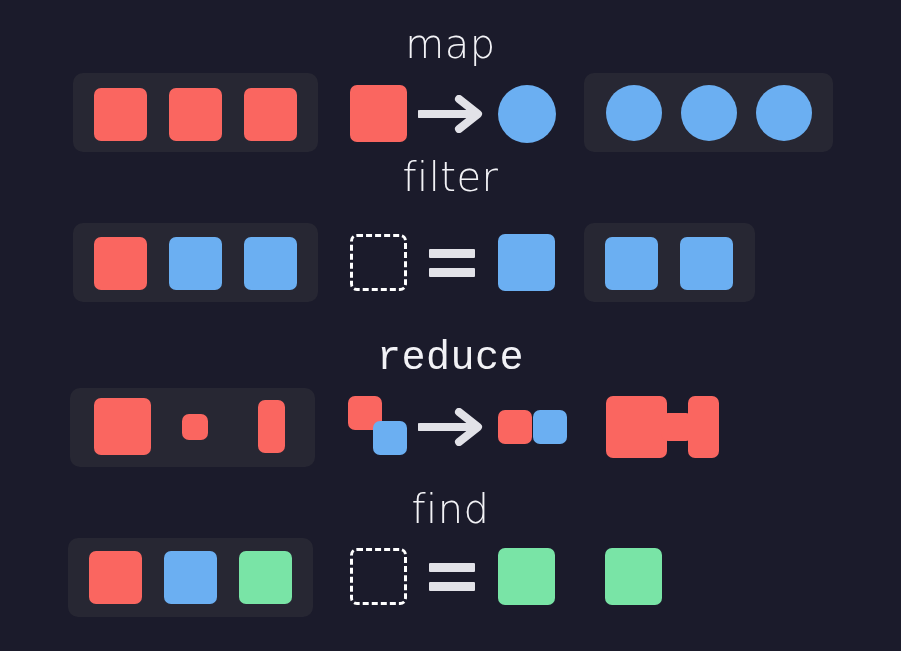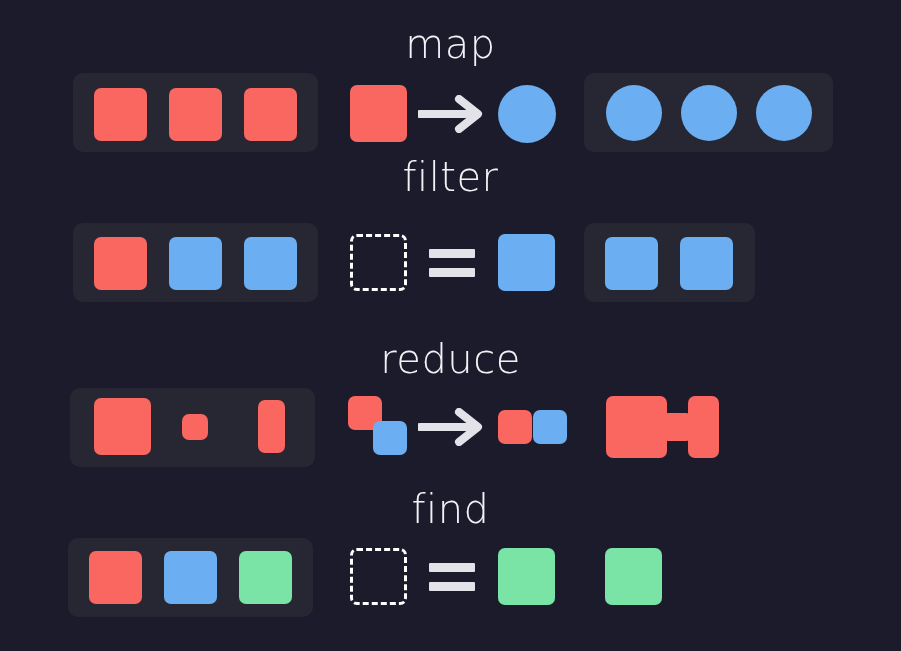--- a/index.html
+++ b/index.html
@@ -145,21 +145,21 @@
     <div class="sq c-blue" style="left:498px; top:234px; width:57px; height:57px;"></div>
 
     <div class="panel" style="left:584px; top:223px; width:171px; height:79px;">
       <div class="sq c-blue" style="left:21px; top:14px; width:53px; height:53px;"></div>
       <div class="sq c-blue" style="left:96px; top:14px; width:53px; height:53px;"></div>
     </div>
   </div>
 
   <div class="row">
 
-    <div class="row-label" style="top:337px;">reduce</div>
+    <div class="row-label" style="top:337px;font-family:Liberation Mono, monospace;">reduce</div>
 
     <div class="panel" style="left:70px; top:388px; width:245px; height:79px;">
       <div class="sq c-red" style="left:24px; top:10px; width:57px; height:57px;"></div>
       <div class="sq c-red" style="left:112px; top:26px; width:26px; height:26px;"></div>
       <div class="sq c-red" style="left:188px; top:12px; width:27px; height:53px;"></div>
     </div>
 
     <div class="sq c-red" style="left:348px; top:396px; width:34px; height:34px;"></div>
     <div class="sq c-blue" style="left:373px; top:421px; width:34px; height:34px;"></div>
 

